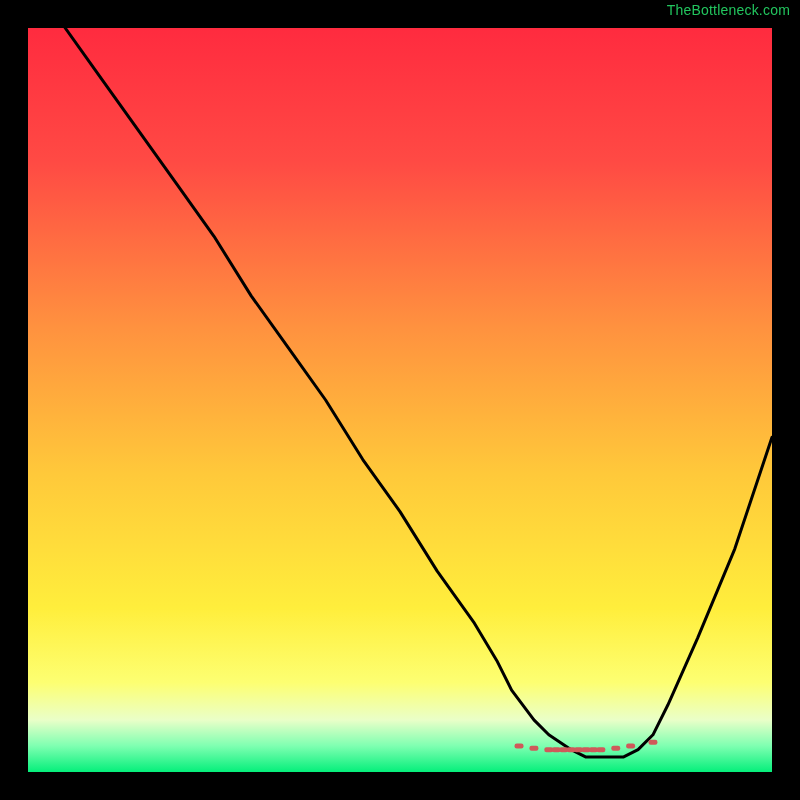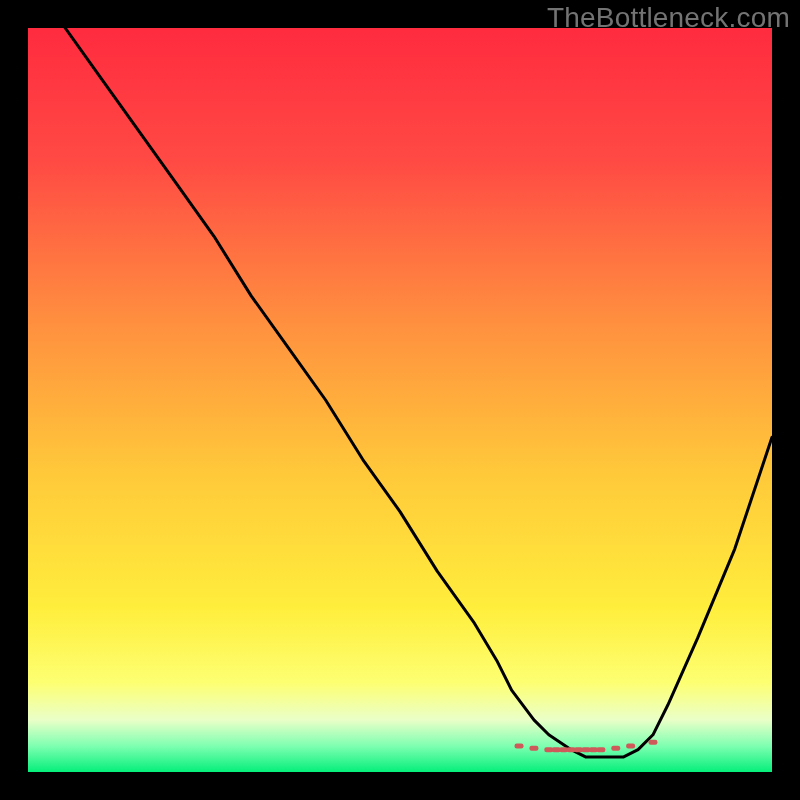--- a/index.html
+++ b/index.html
@@ -16,22 +16,22 @@
     top: 0;
     left: 0;
     width: 800px;
     height: 800px;
     background: #000;
   }
   .watermark {
     position: absolute;
     top: 2px;
     right: 10px;
-    color: #737373;
-    font-size: 28px;
+    color: #22c55e;
+    font-size: 14px;
     font-weight: 500;
     letter-spacing: 0.2px;
     z-index: 5;
     text-align: right;
   }
   .plot {
     position: absolute;
     top: 28px;
     left: 28px;
     width: 744px;

